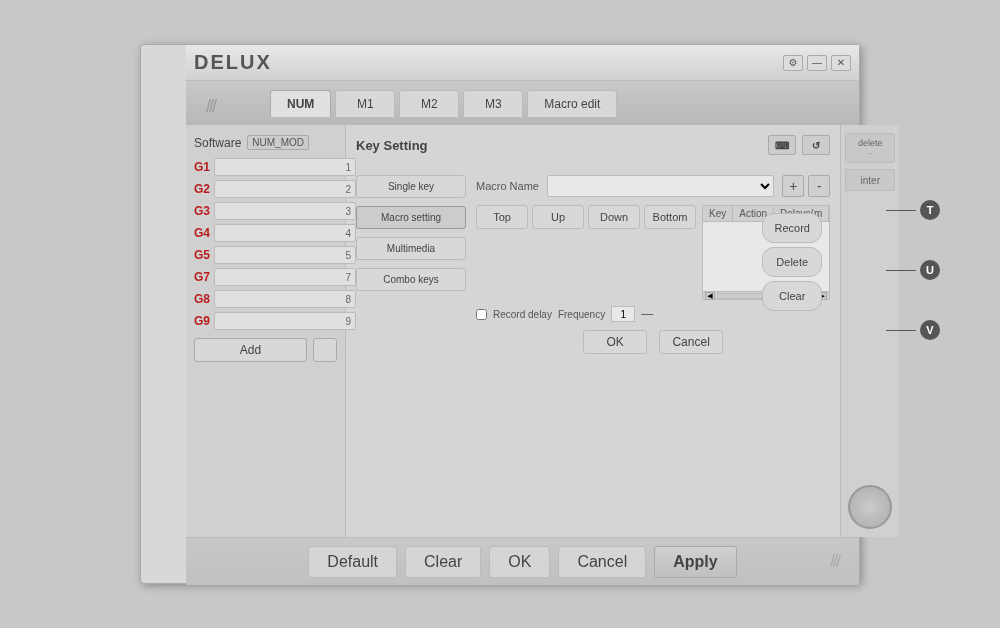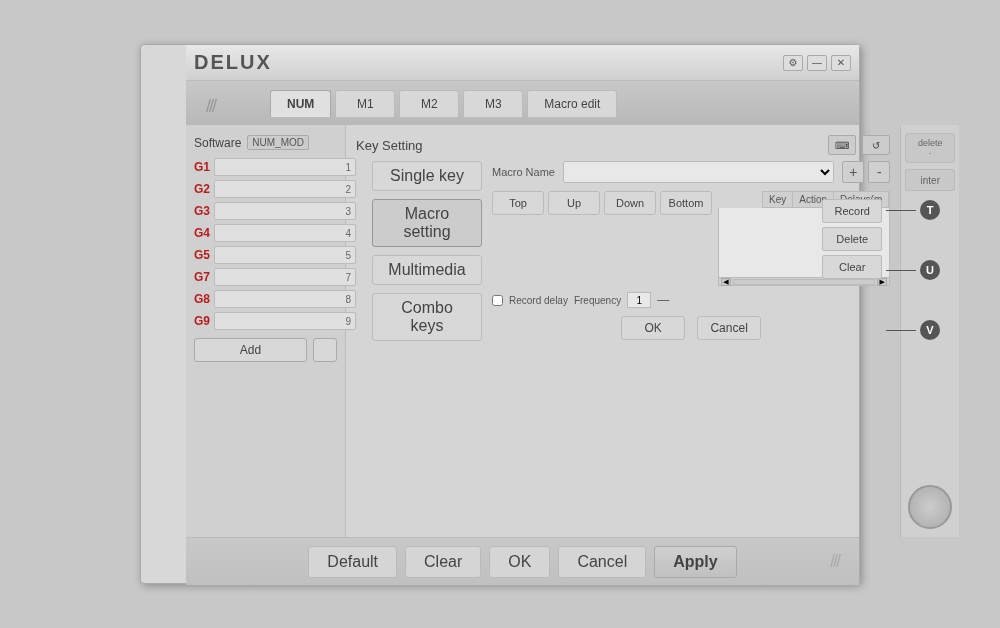--- a/index.html
+++ b/index.html
@@ -170,24 +170,25 @@
       cursor: pointer;
     }
     .center-panel {
       flex: 1;
       padding: 10px;
       position: relative;
     }
     .key-setting-title {
       font-size: 13px;
       color: #444;
-      margin-bottom: 6px;
+      margin-bottom: 20px;
       display: flex;
       align-items: center;
       gap: 8px;
+      font-weight: bold;
     }
     .key-icons {
       margin-left: auto;
       display: flex;
       gap: 6px;
     }
     .key-icon-btn {
       width: 28px;
       height: 20px;
       background: #ccc;
@@ -202,26 +203,25 @@
     .mode-options {
       display: flex;
       flex-direction: column;
       gap: 8px;
     }
     .mode-btn {
       padding: 5px 12px;
       background: #d8d8d8;
       border: 1px solid #bbb;
       border-radius: 3px;
-      font-size: 16px;
+      font-size: 10px;
       cursor: pointer;
       color: #444;
       text-align: center;
       width: 110px;
-      margin-left: 16px;
     }
     .mode-btn.active {
       background: #ccc;
       border-color: #999;
     }
     .macro-name-row {
       display: flex;
       align-items: center;
       gap: 8px;
       margin-bottom: 8px;
@@ -256,21 +256,20 @@
       align-items: center;
       justify-content: center;
       color: #555;
     }
     .macro-table-header {
       display: flex;
       background: #d0d0d0;
       border: 1px solid #bbb;
       font-size: 10px;
       color: #555;
-      margin-left: 44px;
     }
     .macro-table-header div {
       padding: 2px 6px;
       border-right: 1px solid #bbb;
       flex: 1;
     }
     .macro-table-body {
       height: 70px;
       background: #e8e8e8;
       border: 1px solid #bbb;
@@ -308,24 +307,24 @@
     .action-btns {
       display: flex;
       flex-direction: column;
       gap: 4px;
       position: absolute;
       right: 8px;
       top: 8px;
     }
     .action-btn {
       width: 60px;
-      height: 24px;
-      background: #d8d8d8;
-      border: 1px solid #bbb;
-      border-radius: 2px;
+      height: 30px;
+      background: #d8d8d8;
+      border: 1px solid #bbb;
+      border-radius: 12px;
       font-size: 11px;
       cursor: pointer;
       color: #444;
       text-align: center;
       display: flex;
       align-items: center;
       justify-content: center;
     }
     .nav-position-btns {
       display: flex;

